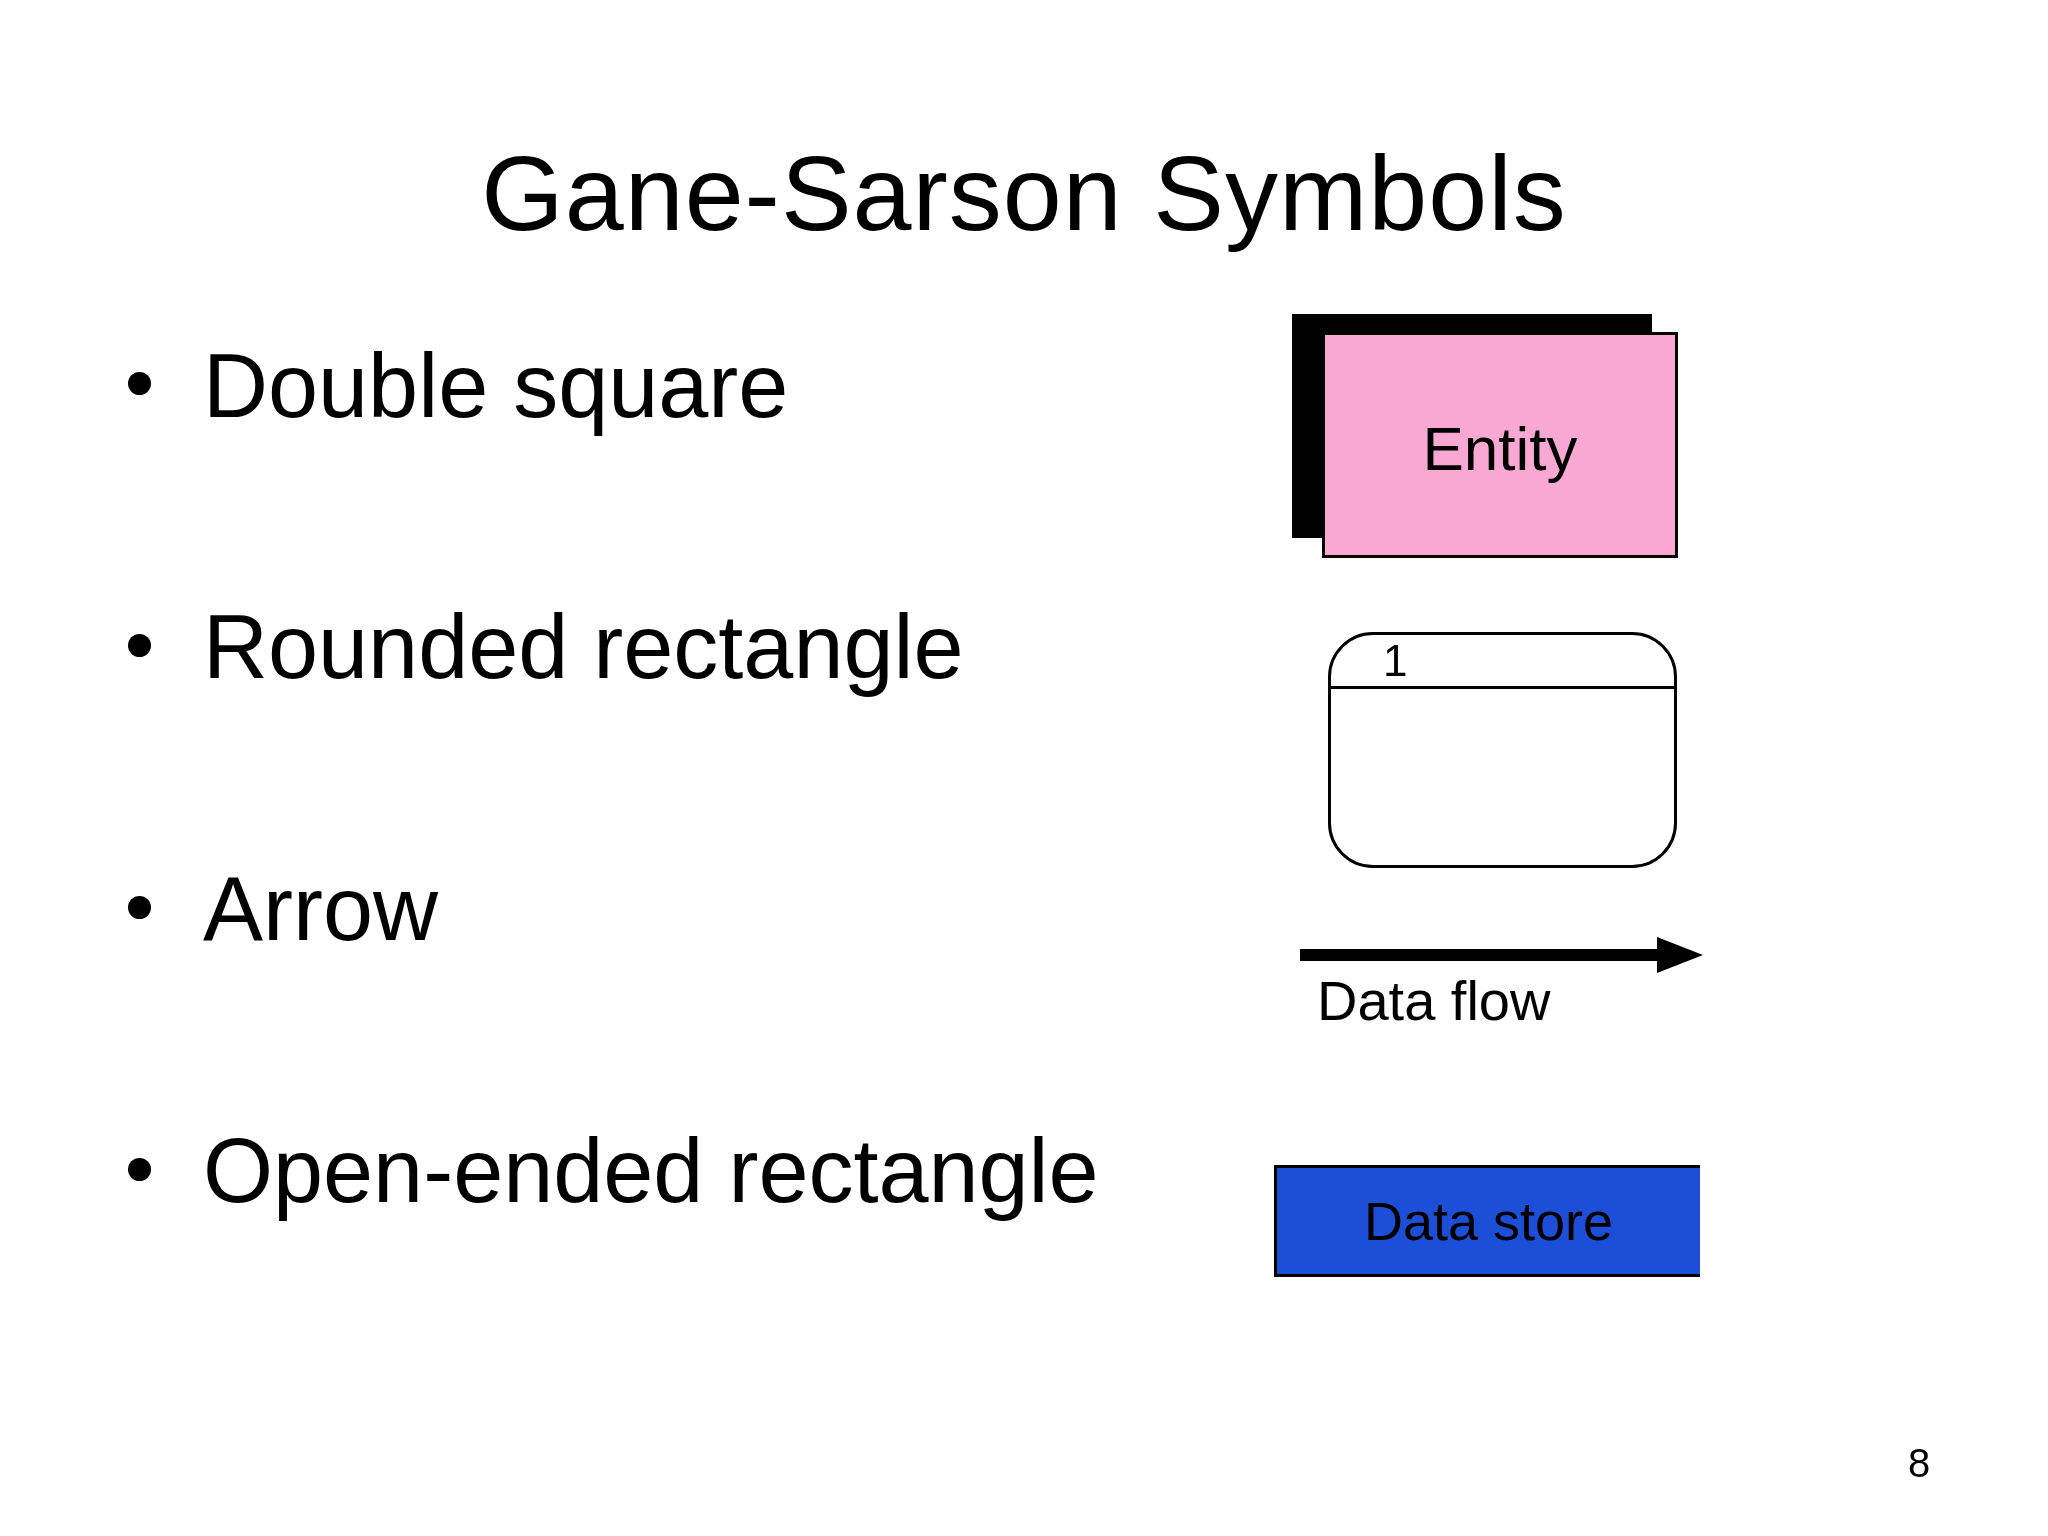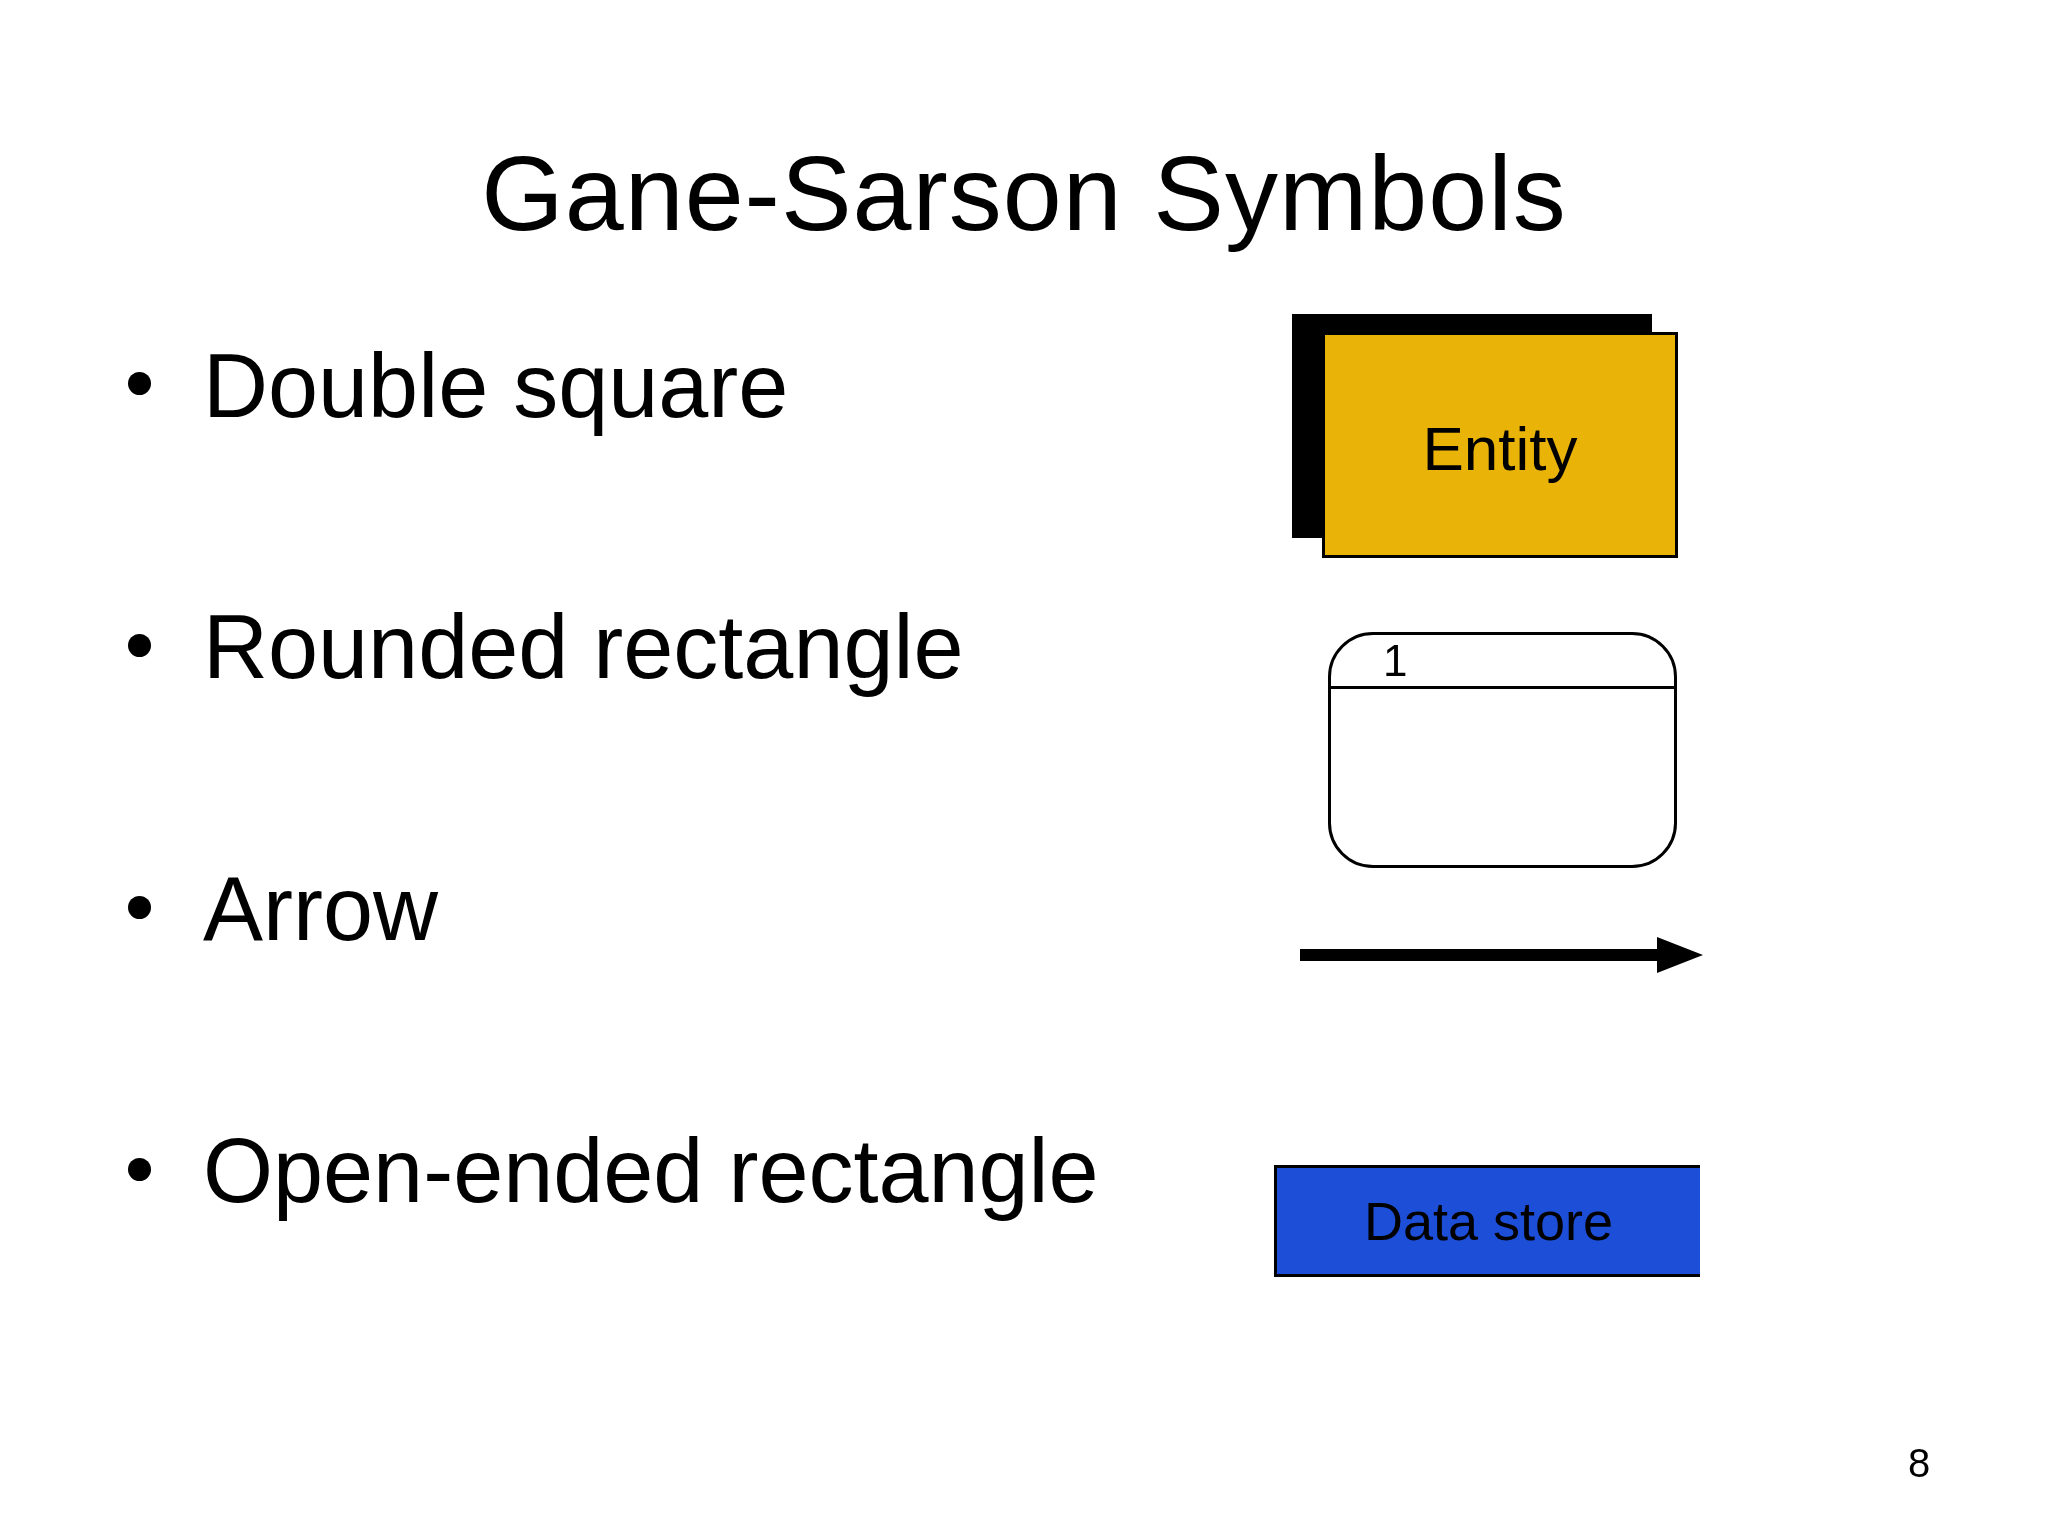--- a/index.html
+++ b/index.html
@@ -68,21 +68,21 @@
     background: #000000;
   }
   .entity-box {
     position: absolute;
     left: 1322px;
     top: 332px;
     width: 356px;
     height: 226px;
     box-sizing: border-box;
     border: 3px solid #000000;
-    background: #eab308;
+    background: #f9a8d4;
     display: flex;
     align-items: center;
     justify-content: center;
     padding-top: 8px;
     font-size: 62px;
     line-height: 62px;
   }
 
   
   .process-box {
@@ -207,20 +207,21 @@
   </div>
 
   <div class="process-box">
     <div class="process-header">
       <span>1</span>
     </div>
   </div>
 
   <div class="arrow-shaft"></div>
   <div class="arrow-head"></div>
+  <div class="dataflow-label">Data flow</div>
 
   <div class="datastore-box">
     <span>Data store</span>
   </div>
 
   <div class="page-number">8</div>
 
 </div>
 
 </body></html>

